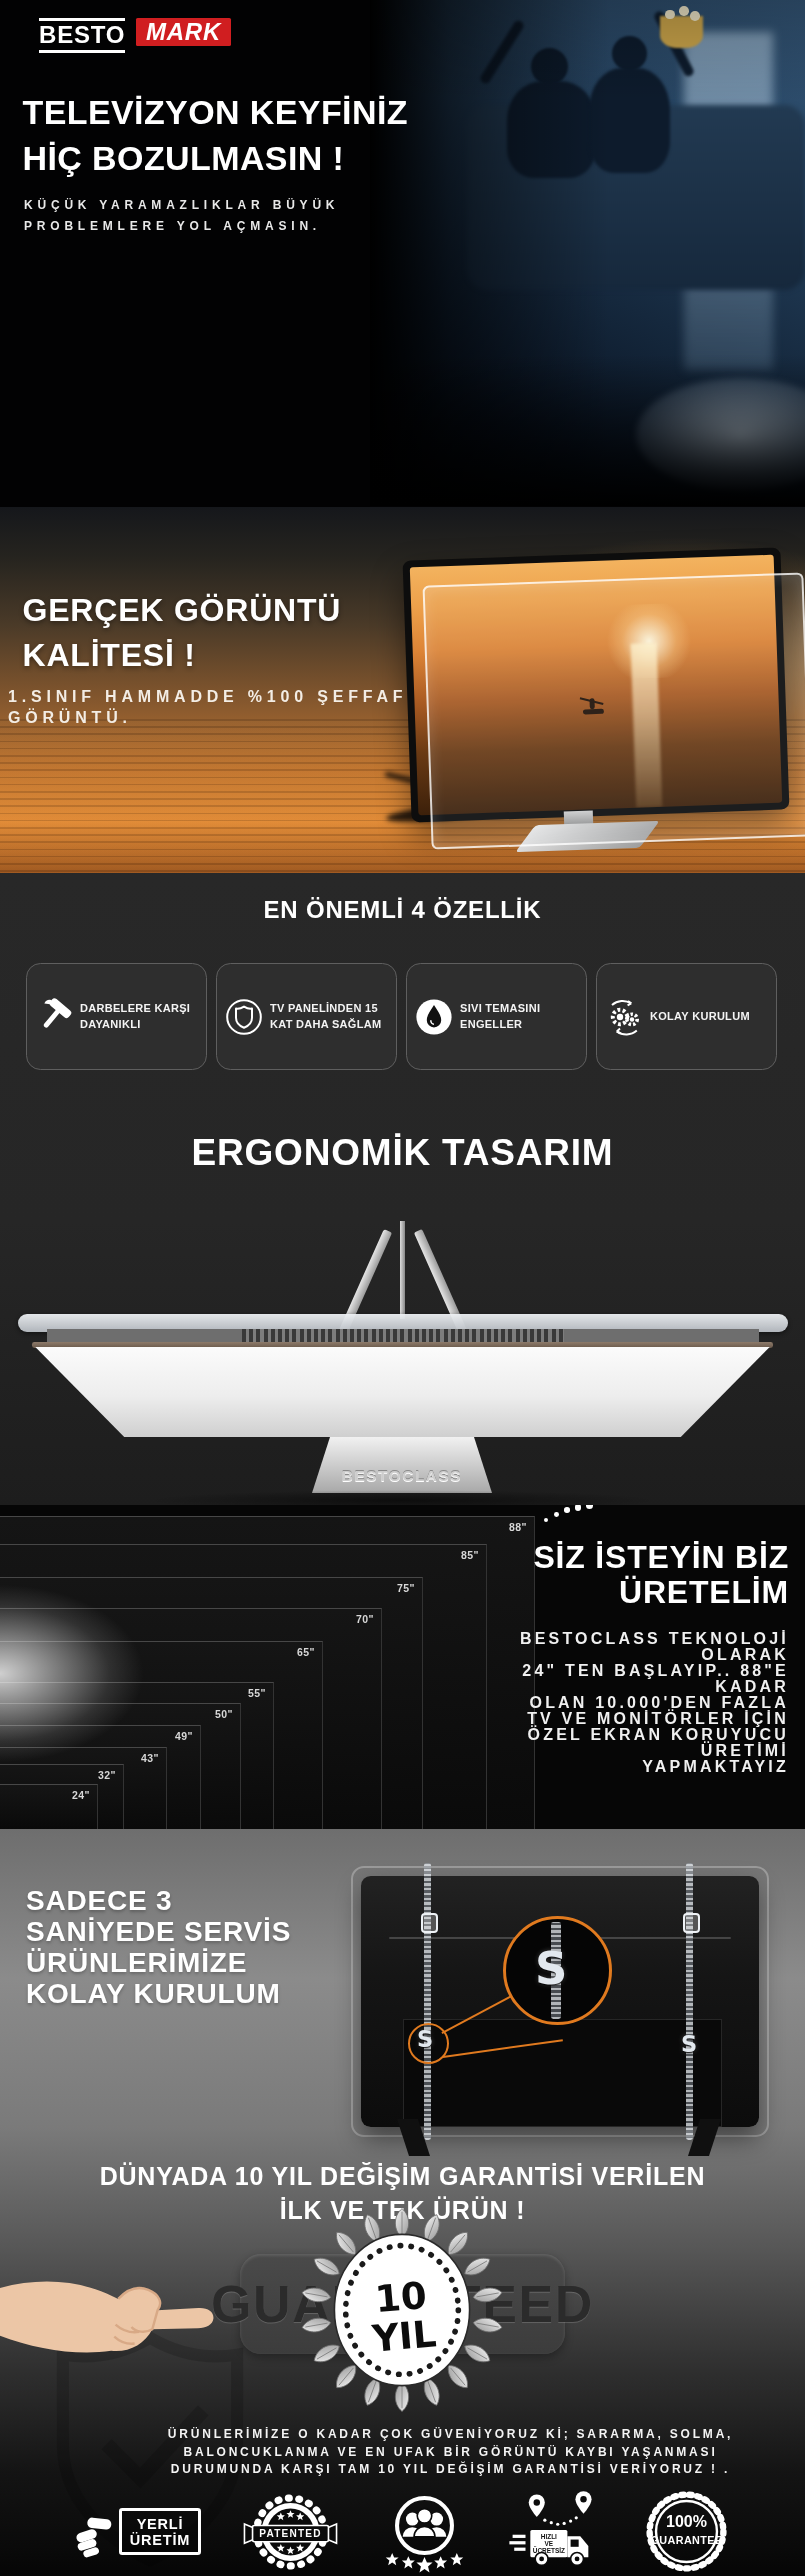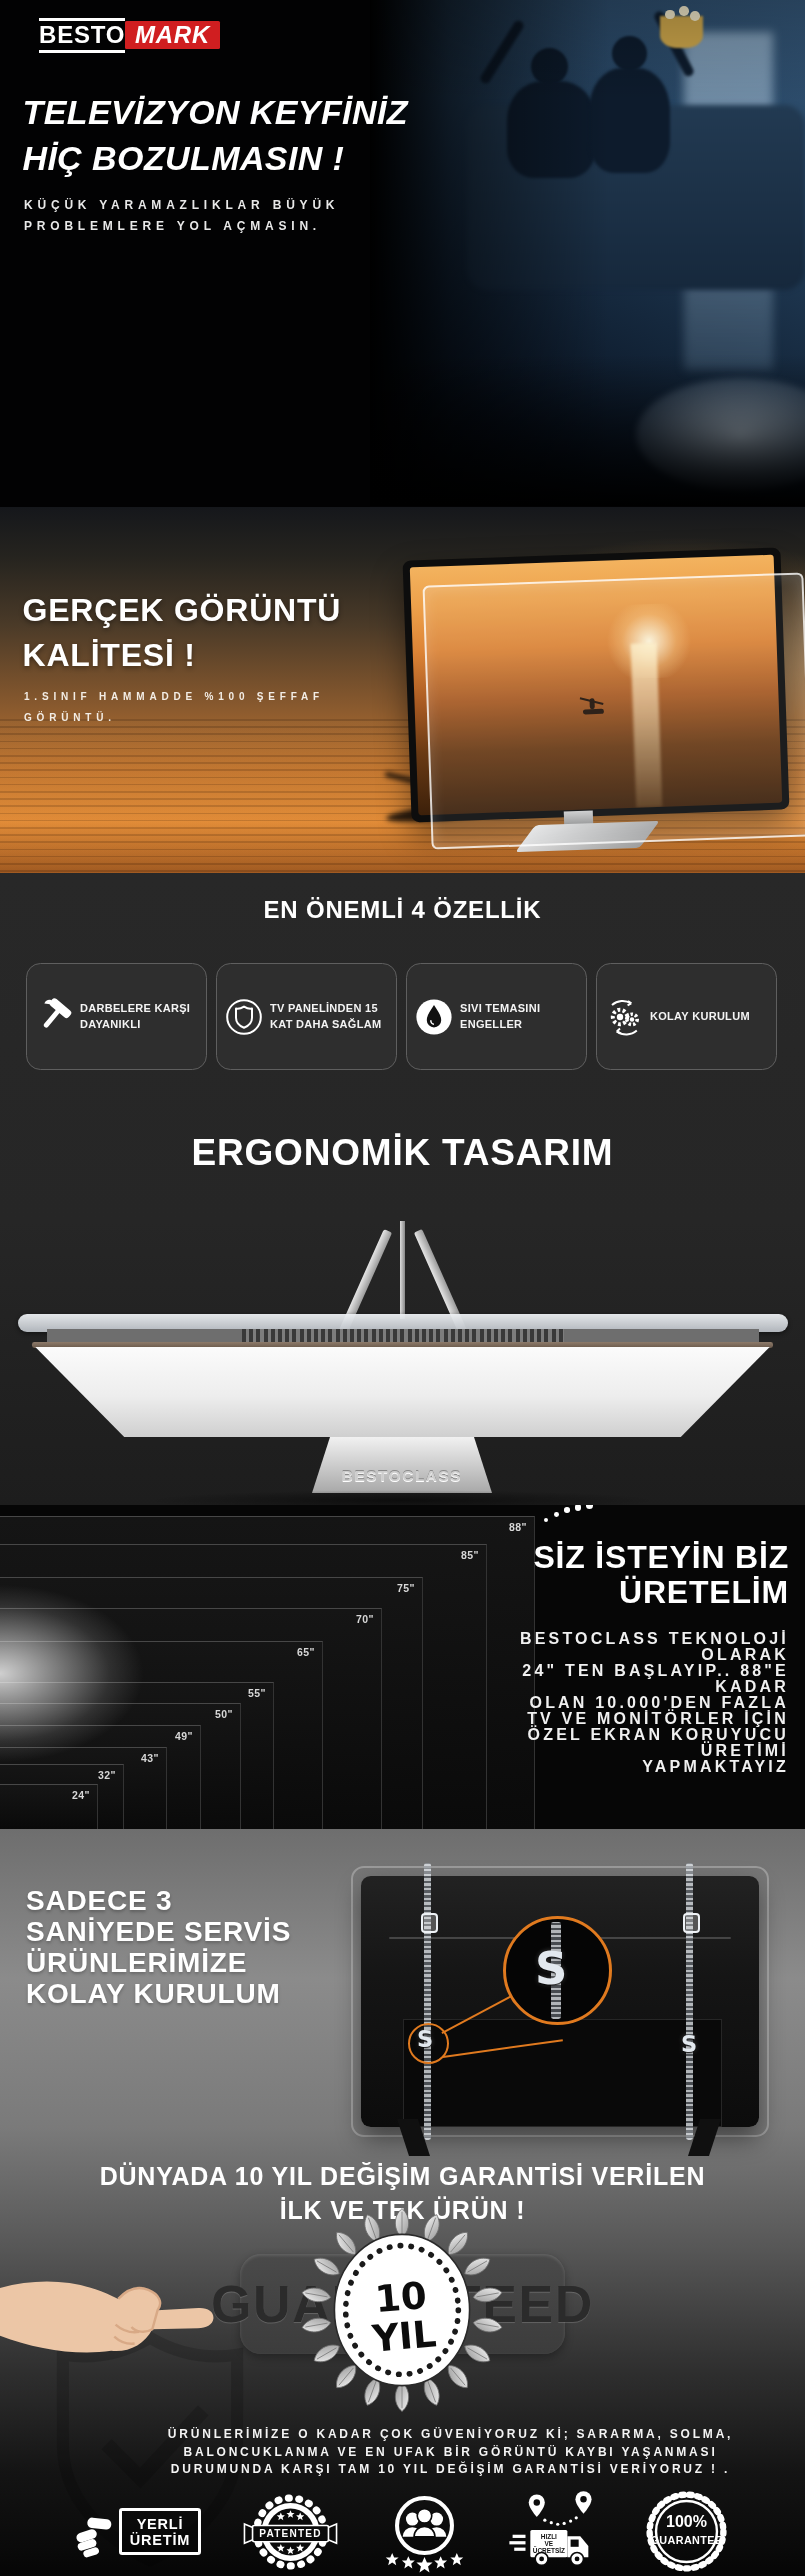--- a/index.html
+++ b/index.html
@@ -15,37 +15,37 @@
   .hp-rug{left:266px;top:378px;width:209px;height:113px;background:radial-gradient(ellipse at center,rgba(200,215,228,.8),rgba(140,160,180,.25) 70%,transparent 75%);border-radius:50%;filter:blur(3.2px);}
   .hp-sofa{left:97px;top:105px;width:338px;height:185px;background:linear-gradient(180deg,#223a52,#16283c);border-radius:21px;filter:blur(2.4px);}
   .fig{background:#0d1b2c;filter:blur(1.6px);border-radius:40% 40% 30% 30%;}
   .fig-head{border-radius:50%;background:#0d1b2c;filter:blur(1.2px);}
   .arm{width:9.7px;height:72px;background:#0d1b2c;border-radius:6.4px;filter:blur(1.6px);}
   .hp-popcorn{left:290px;top:16px;width:43px;height:32px;background:#caa44a;border-radius:0 0 40% 40%;filter:blur(0.8px);}
   .hp-pop{width:9.7px;height:9.7px;border-radius:50%;background:#efe6c8;filter:blur(0.4px);}
   .hp-fadeL{inset:0;background:linear-gradient(90deg,#000 0%,rgba(0,0,0,.55) 18%,rgba(0,0,0,0) 55%);}
   .hp-fadeB{inset:0;background:linear-gradient(180deg,rgba(0,0,0,.25) 0%,rgba(0,0,0,0) 20%,rgba(0,0,0,0) 70%,#000 100%);}
 
-  .logo{left:39px;top:17.7px;display:flex;align-items:center;gap:0;}
+  .logo{left:39px;top:17.7px;display:flex;align-items:flex-start;gap:11px;}
   .logo-left{display:flex;flex-direction:column;justify-content:center;border-top:3.2px solid #fff;border-bottom:3.2px solid #fff;padding:1.6px 0;}
   .logo-left span{font-weight:800;font-size:24px;letter-spacing:0.8px;line-height:26px;color:#fff;}
   .logo-right{background:#d01e20;display:flex;align-items:center;padding:0 9.7px;border-radius:1.6px;}
   .logo-right span{font-weight:800;font-size:24px;letter-spacing:0.8px;color:#fff;font-style:italic;}
 
-  .hero-title{left:22.5px;top:89px;font-weight:800;font-size:34px;line-height:46px;letter-spacing:0.4px;font-style:italic;}
+  .hero-title{left:22.5px;top:89px;font-weight:800;font-size:34px;line-height:46px;letter-spacing:0.4px;}
   .hero-sub{left:24px;top:195px;font-weight:700;font-size:12px;line-height:21px;letter-spacing:4.8px;color:#e8e8e8;}
 
   
   #quality{top:507px;left:0;width:805px;height:366px;overflow:hidden;
     background:linear-gradient(180deg,#15171b 0%,#26241f 14%,#4a3a28 32%,#8a5a2e 55%,#c1752f 72%,#e08a36 86%,#9e571f 100%);}
   .q-sunglow{left:55%;top:8%;width:60%;height:70%;background:radial-gradient(ellipse at center,rgba(255,225,170,.55),rgba(255,180,90,.18) 45%,transparent 70%);}
   .q-ripples{left:0;top:58%;width:100%;height:42%;opacity:.45;
     background:repeating-linear-gradient(180deg,rgba(0,0,0,.3) 0 1.6px,rgba(255,200,120,.06) 1.6px 7.2px);}
   .q-title{left:22.5px;top:81px;font-weight:800;font-size:32px;line-height:45px;letter-spacing:0.8px;text-shadow:0 1.6px 4.8px rgba(0,0,0,.4);}
-  .q-sub{left:24px;top:179px;font-weight:700;font-size:10px;line-height:21px;letter-spacing:4.8px;color:#f3ede5;}
+  .q-sub{left:8px;top:179px;font-weight:700;font-size:16px;line-height:21px;letter-spacing:4.8px;color:#f3ede5;}
   .kayak{left:378px;top:266px;width:153px;height:56px;filter:blur(2.4px);opacity:.9;}
   .kayak .hull{position:absolute;left:8px;top:31px;width:129px;height:14.5px;background:#17100a;border-radius:50%;transform:rotate(-6deg);}
   .kayak .body{position:absolute;left:60px;top:9.7px;width:21px;height:24px;background:#17100a;border-radius:45%;}
   .kayak .paddle{position:absolute;left:4.8px;top:14.5px;width:137px;height:4.8px;background:#17100a;border-radius:3.2px;transform:rotate(14deg);}
   .tv2{left:407px;top:47px;width:378px;height:262px;transform:rotate(-2deg);background:#0d0d0d;border-radius:8px;
        box-shadow:0 14.5px 32px rgba(0,0,0,.45);}
   .tv2-screen{position:absolute;inset:7.2px;border-radius:3.2px;overflow:hidden;
        background:linear-gradient(180deg,#f3b35f 0%,#eda04a 16%,#dd8436 34%,#a85a22 55%,#6a3a14 75%,#3c200a 100%);}
   .tv2-sun{position:absolute;left:52%;top:18%;width:26%;height:30%;background:radial-gradient(circle at center,rgba(255,250,225,.95),rgba(255,210,140,.35) 45%,transparent 70%);}
   .tv2-col{position:absolute;left:60%;top:34%;width:7%;height:66%;background:linear-gradient(180deg,rgba(255,240,200,.8),rgba(255,200,120,.15));filter:blur(1.6px);}

